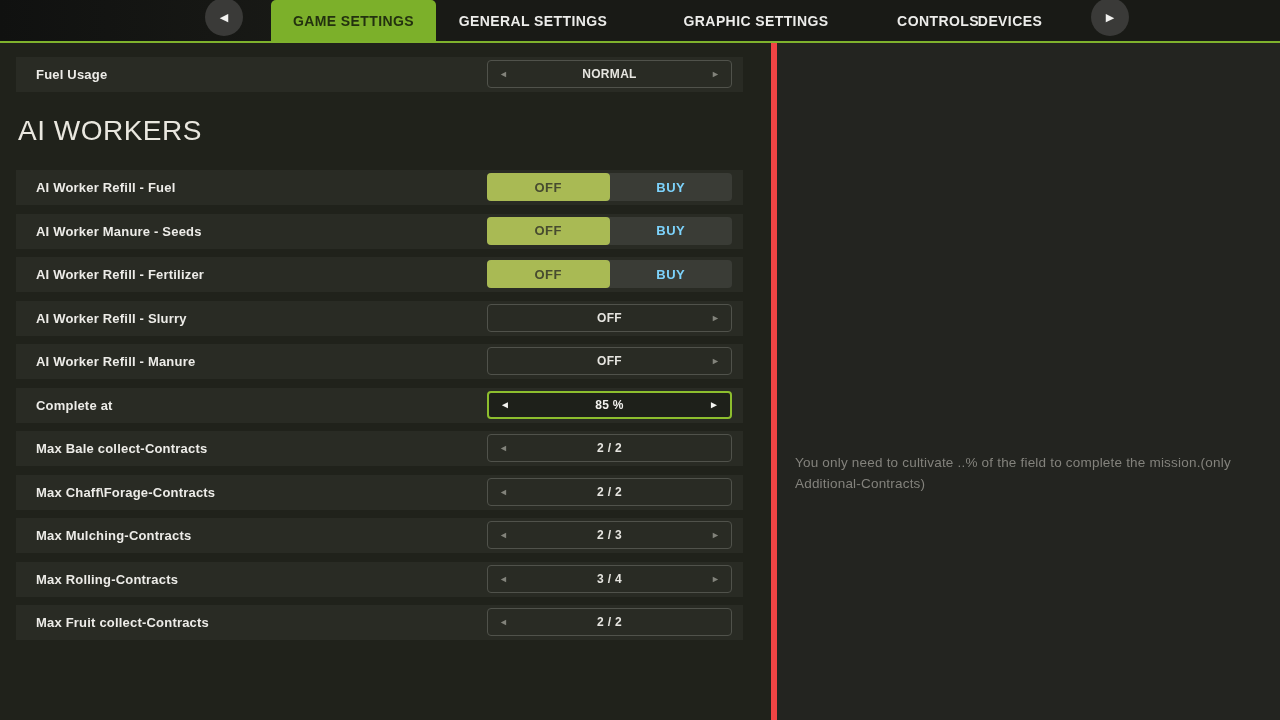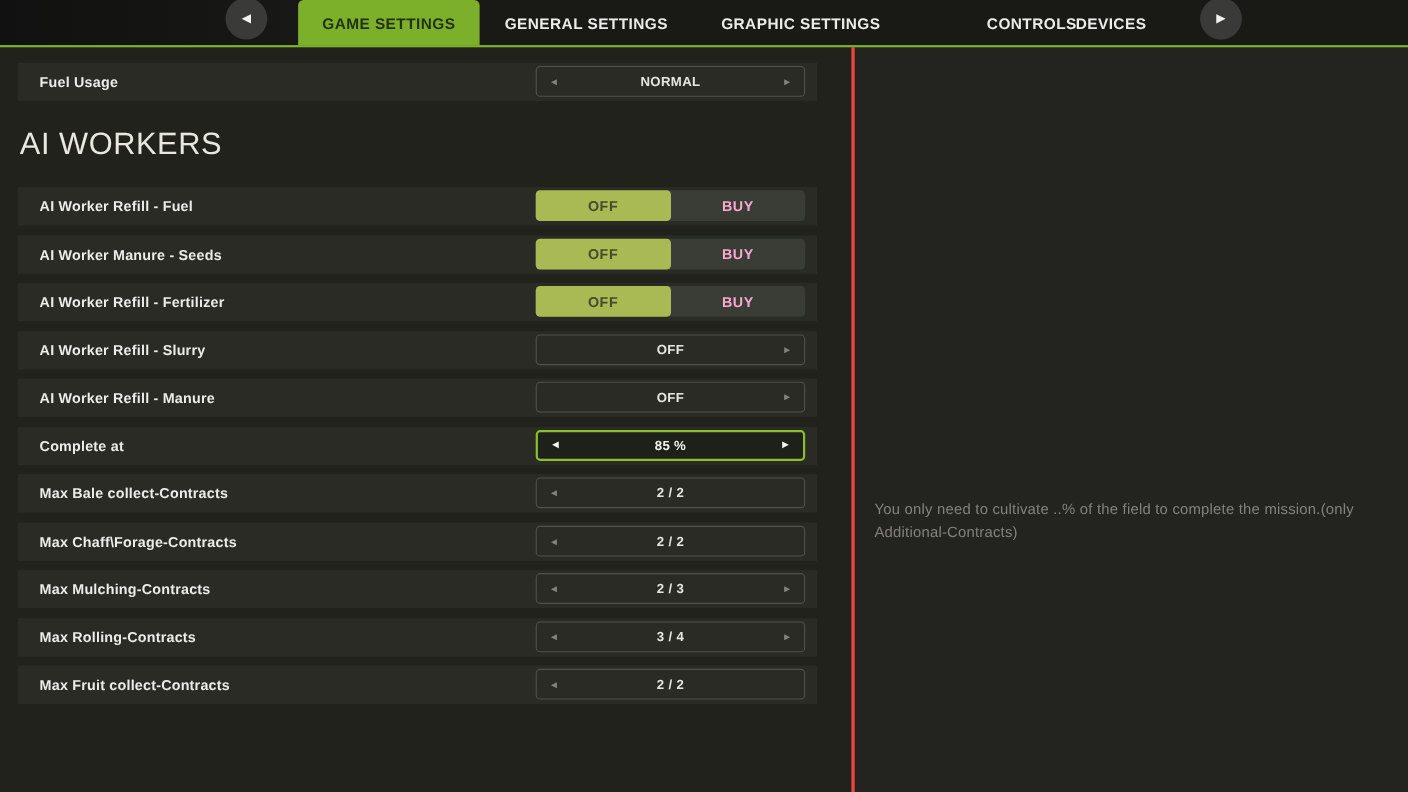--- a/index.html
+++ b/index.html
@@ -29,33 +29,33 @@
     display: flex; align-items: center; justify-content: center;
     font-size: 14px; font-weight: bold; letter-spacing: 0.4px;
     color: #ececea; cursor: pointer; white-space: nowrap;
   }
   .tab.active {
     left: 271px; width: 165px;
     background: #7cb02a; color: #23310f;
     border-radius: 5px 5px 0 0;
   }
   .tab.pos-1 { left: 533px; transform: translateX(-50%); }
-  .tab.pos-2 { left: 728px; transform: translateX(-50%); }
+  .tab.pos-2 { left: 756px; transform: translateX(-50%); }
   .tab.pos-3 { left: 938px; transform: translateX(-50%); }
   .tab.pos-4 { left: 1010px; transform: translateX(-50%); text-align: right; }
 
   
   .content {
     position: absolute; left: 0; top: 43px; width: 1280px; height: 677px;
     background: #232420;
   }
   .main {
     position: absolute; left: 0; top: 0; width: 777px; height: 677px;
     background: #20221b;
-    border-right: 3px solid #ef4444;
+    border-right: 6px solid #ef4444;
     padding-top: 14px;
   }
   .rows-area { margin-left: 16px; width: 727px; }
 
   .section-title {
     font-size: 28px; line-height: 36px; color: #e9e7df;
     font-weight: 400; letter-spacing: 0.5px;
     margin-top: 21px; margin-bottom: 21px;
     margin-left: 2px;
   }
@@ -97,21 +97,21 @@
   
   .toggle {
     position: absolute; right: 11px; top: 3px;
     width: 245px; height: 28px; display: flex;
     background: #3a3c36; border-radius: 4px;
   }
   .tbtn {
     flex: 1 1 50%; border: none; background: transparent;
     font-family: "Liberation Sans", sans-serif;
     font-size: 13px; font-weight: bold; letter-spacing: 0.5px;
-    color: #f9a8d4; cursor: pointer;
+    color: #7dd3fc; cursor: pointer;
   }
   .tbtn.selected {
     background: #a9ba54; color: #474b2f; border-radius: 4px;
   }
 
   
   .help-panel {
     position: absolute; left: 778px; top: 0; width: 418px; height: 677px;
     background: #232420;
   }

